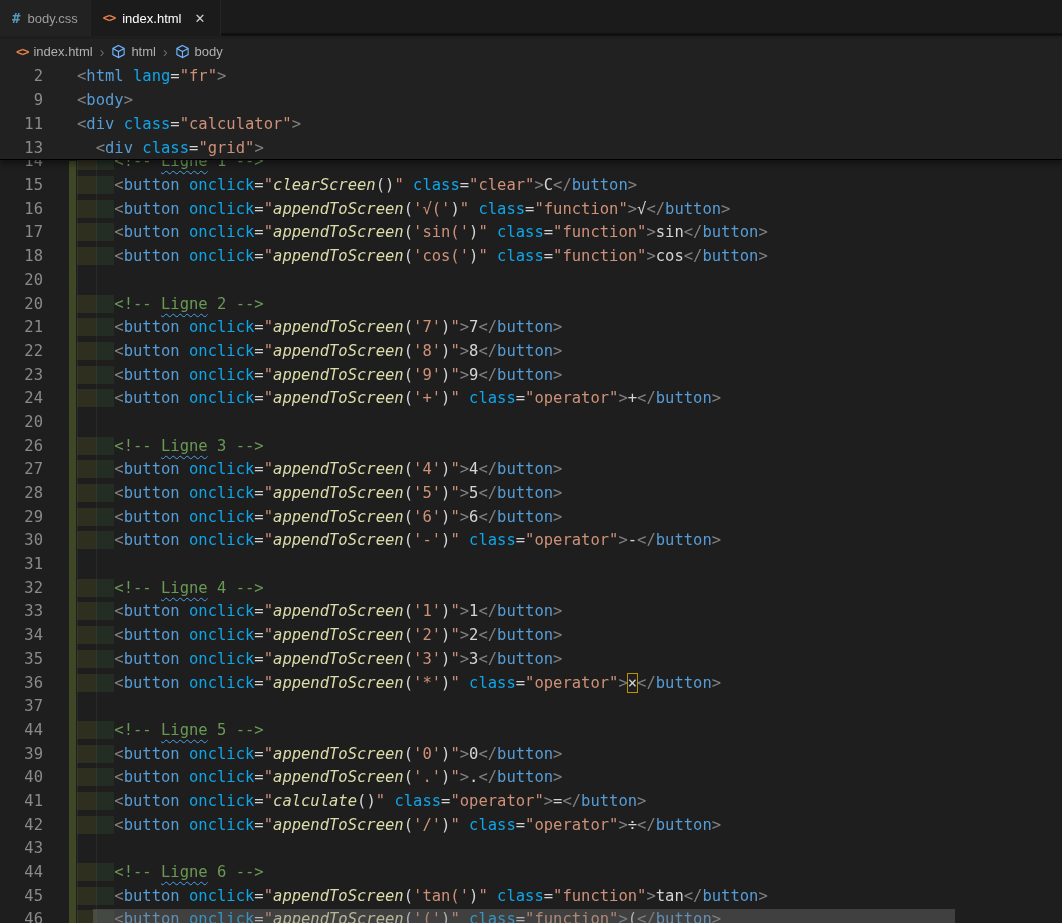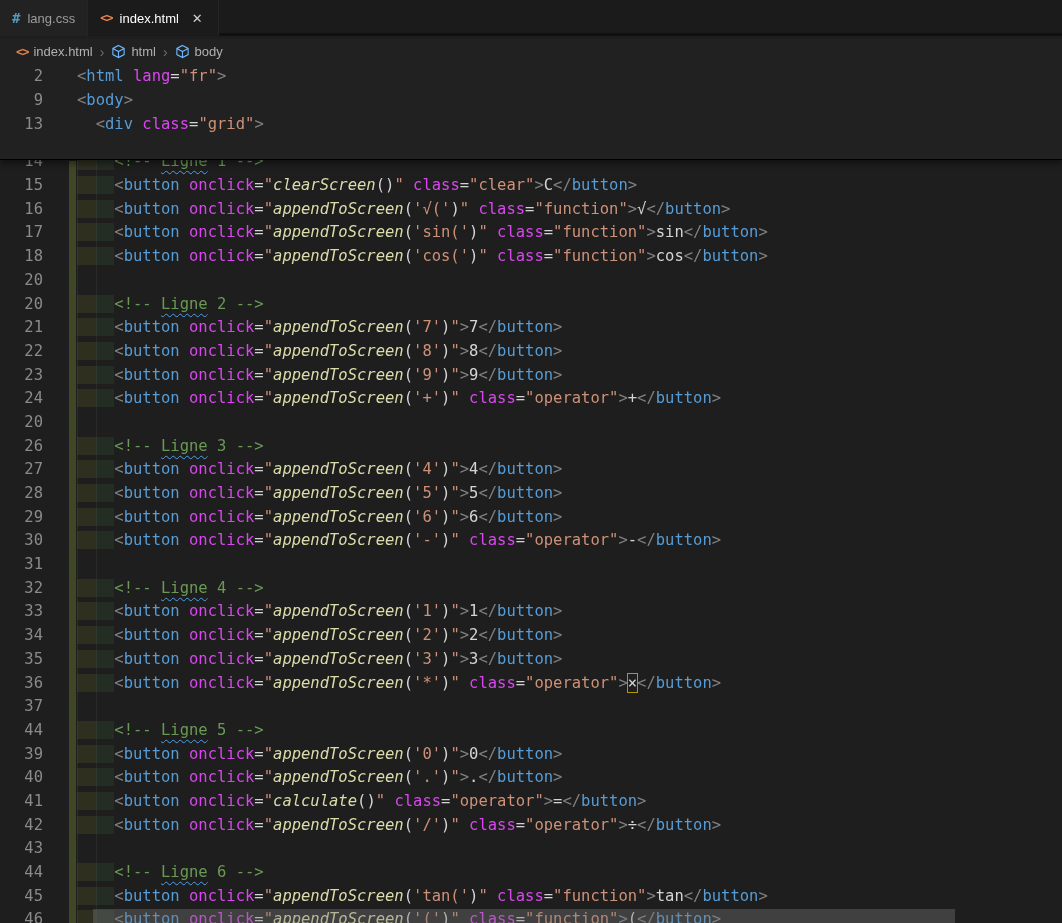--- a/index.html
+++ b/index.html
@@ -40,42 +40,42 @@
 
   
   .gitbar { position:absolute; top:122px; bottom:0; left:69px; width:7px; background:#3f4726; z-index:2; }
   .guide  { position:absolute; top:122px; bottom:0; width:1px; background:rgba(255,255,255,.055); z-index:2; }
   .hscroll { position:absolute; top:870px; left:93px; width:862px; height:14px;
              background:rgba(121,121,121,.38); z-index:4; cursor:pointer; }
 
   
   .g { color:#808080; }           
   .t { color:#569cd6; }           
-  .a { color:#d946ef; }           
+  .a { color:#0ea5e9; }           
   .e { color:#d4d4d4; }           
   .q { color:#ce9178; }           
   .f { color:#dcdcaa;font-style:italic; }           
   .b { color:#d4d4d4; }           
   .w { color:#d4d4d4; }           
   .c { color:#6a9955; }           
   .u { color:#6a9955; text-decoration:underline wavy #4ba0e8 1px; text-underline-offset:4px;text-align:center; }
   .x { color:#d4d4d4; outline:1px solid #b89500; } 
 
   .i1 { background:rgba(255,255,64,.08); }   
   .i2 { background:rgba(127,255,127,.07); }  
 </style>
 </head>
 <body>
 
 <div class="window">
 
   <div class="tabbar">
     <div class="tab inactive">
       <span class="ficon icon-css">#</span>
-      <span>lang.css</span>
+      <span>body.css</span>
     </div>
     <div class="tab active">
       <span class="ficon icon-html">&lt;&gt;</span>
       <span>index.html</span>
       <span class="close">✕</span>
     </div>
   </div>
 
   <div class="breadcrumb">
     <span class="crumb">
@@ -137,18 +137,19 @@
         <div class="line"><span class="num">44</span><span class="code"><span class="i1">  </span><span class="i2">  </span><span class="c">&lt;!-- </span><span class="u">Ligne</span><span class="c"> 6 --&gt;</span></span></div>
         <div class="line"><span class="num">45</span><span class="code"><span class="i1">  </span><span class="i2">  </span><span class="g">&lt;</span><span class="t">button</span><span class="w"> </span><span class="a">onclick</span><span class="e">=</span><span class="q">"</span><span class="f">appendToScreen</span><span class="b">(</span><span class="q">'tan('</span><span class="b">)</span><span class="q">"</span><span class="w"> </span><span class="a">class</span><span class="e">=</span><span class="q">"function"</span><span class="g">&gt;</span><span class="w">tan</span><span class="g">&lt;/</span><span class="t">button</span><span class="g">&gt;</span></span></div>
         <div class="line"><span class="num">46</span><span class="code"><span class="i1">  </span><span class="i2">  </span><span class="g">&lt;</span><span class="t">button</span><span class="w"> </span><span class="a">onclick</span><span class="e">=</span><span class="q">"</span><span class="f">appendToScreen</span><span class="b">(</span><span class="q">'('</span><span class="b">)</span><span class="q">"</span><span class="w"> </span><span class="a">class</span><span class="e">=</span><span class="q">"function"</span><span class="g">&gt;</span><span class="w">(</span><span class="g">&lt;/</span><span class="t">button</span><span class="g">&gt;</span></span></div>
       </div>
     <div class="gitbar"></div>
     <div class="guide" style="left:77px;"></div>
     <div class="guide" style="left:96px;"></div>
     <div class="sticky" id="sticky">
         <div class="line"><span class="num">2</span><span class="code"><span class="g">&lt;</span><span class="t">html</span><span class="w"> </span><span class="a">lang</span><span class="e">=</span><span class="q">"fr"</span><span class="g">&gt;</span></span></div>
         <div class="line"><span class="num">9</span><span class="code"><span class="g">&lt;</span><span class="t">body</span><span class="g">&gt;</span></span></div>
+        <div class="line"><span class="num">11</span><span class="code"><span class="g">&lt;</span><span class="t">div</span><span class="w"> </span><span class="a">class</span><span class="e">=</span><span class="q">"calculator"</span><span class="g">&gt;</span></span></div>
         <div class="line"><span class="num">13</span><span class="code">  <span class="g">&lt;</span><span class="t">div</span><span class="w"> </span><span class="a">class</span><span class="e">=</span><span class="q">"grid"</span><span class="g">&gt;</span></span></div>
       </div>
     <div class="hscroll"></div>
   </div>
 
 </div>
 
 </body></html>

